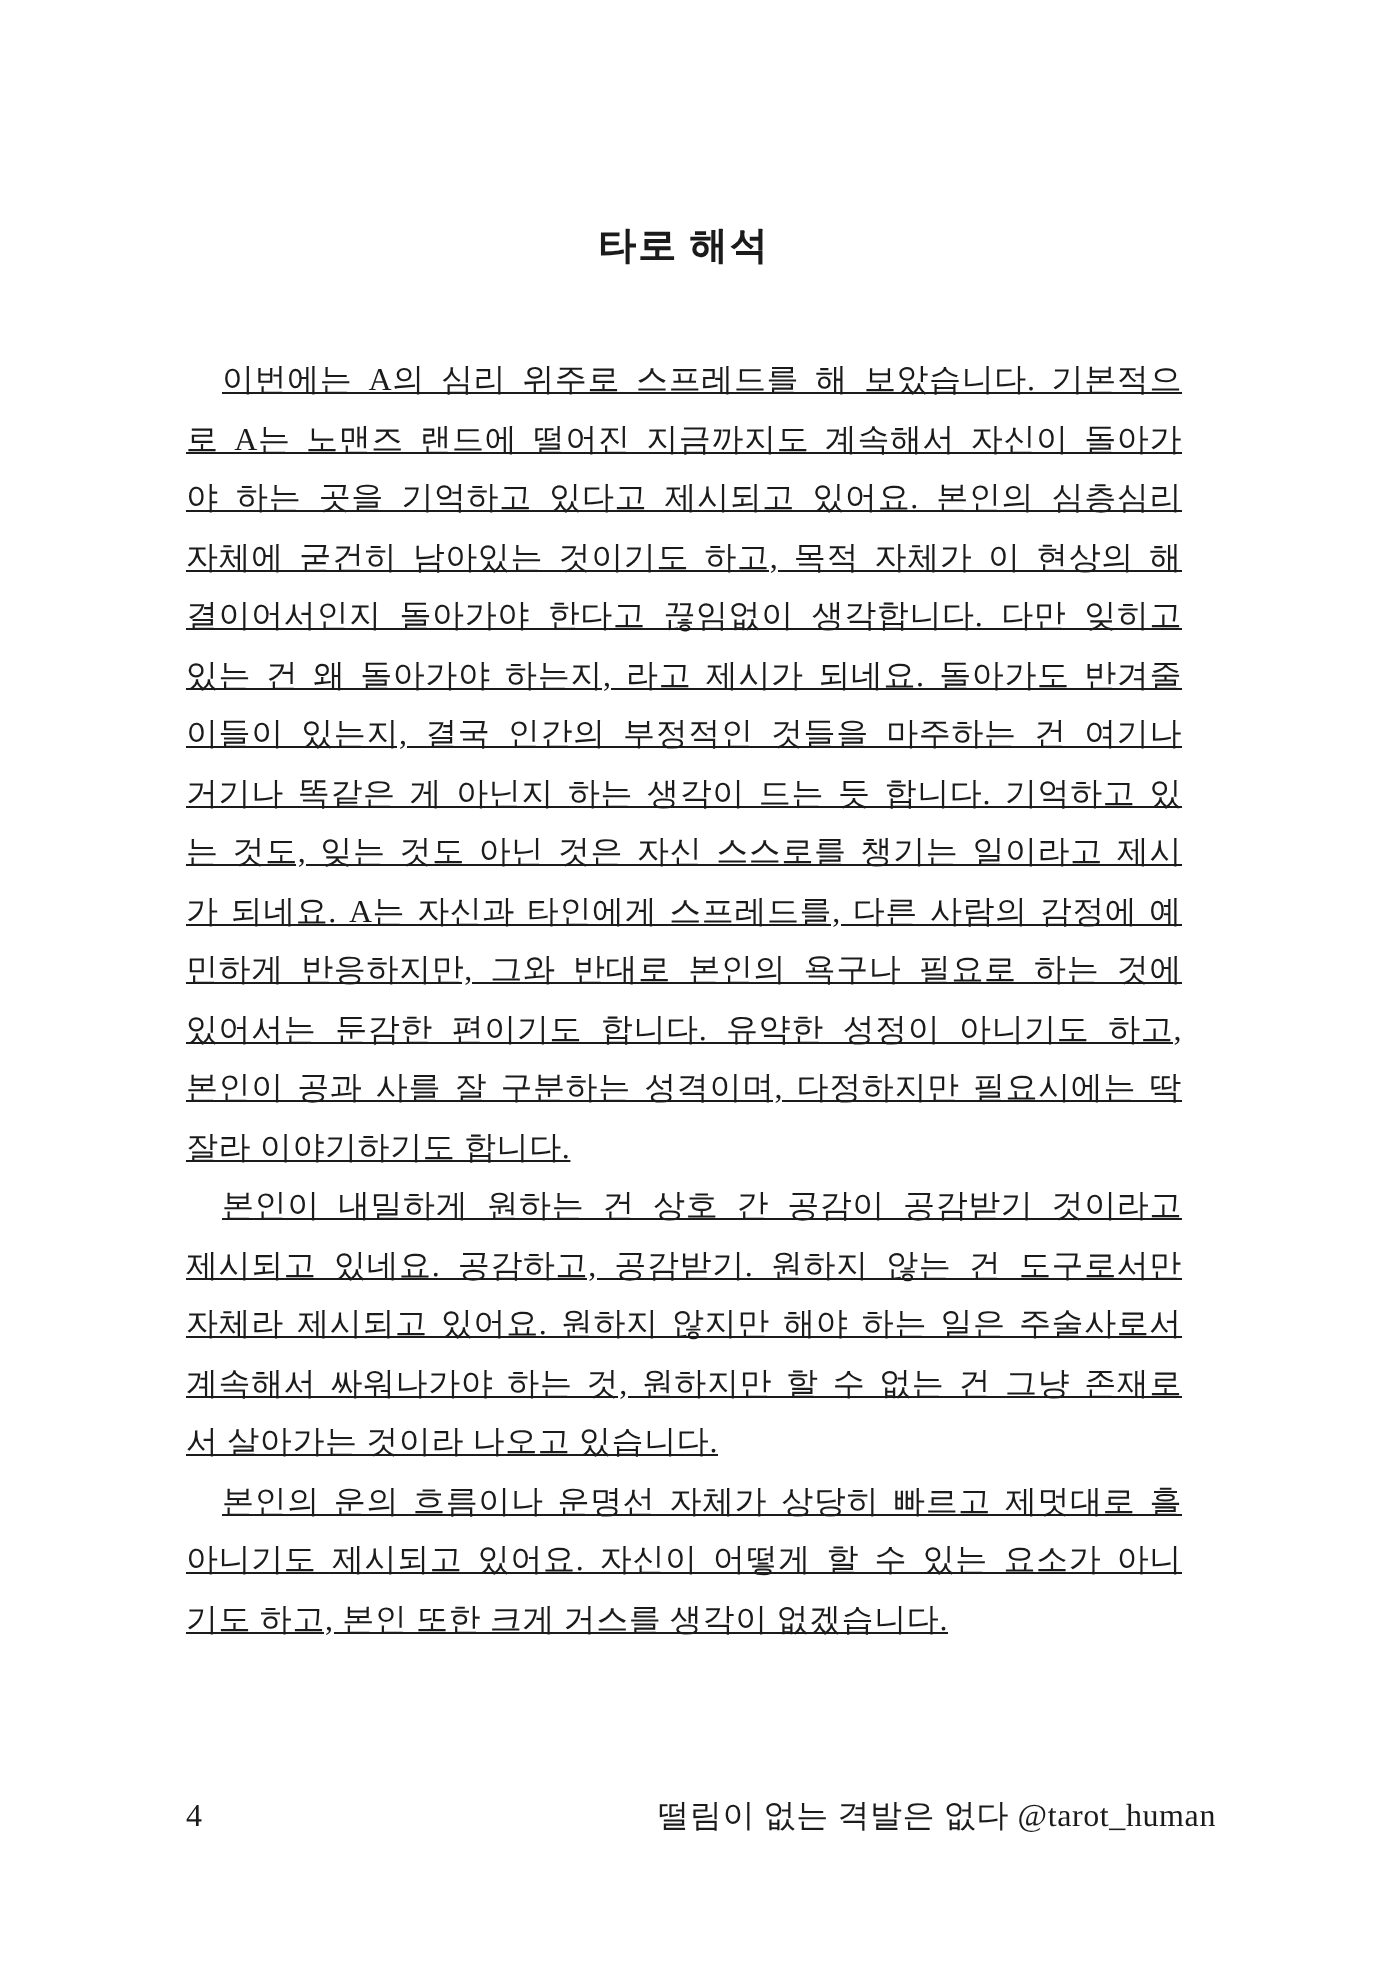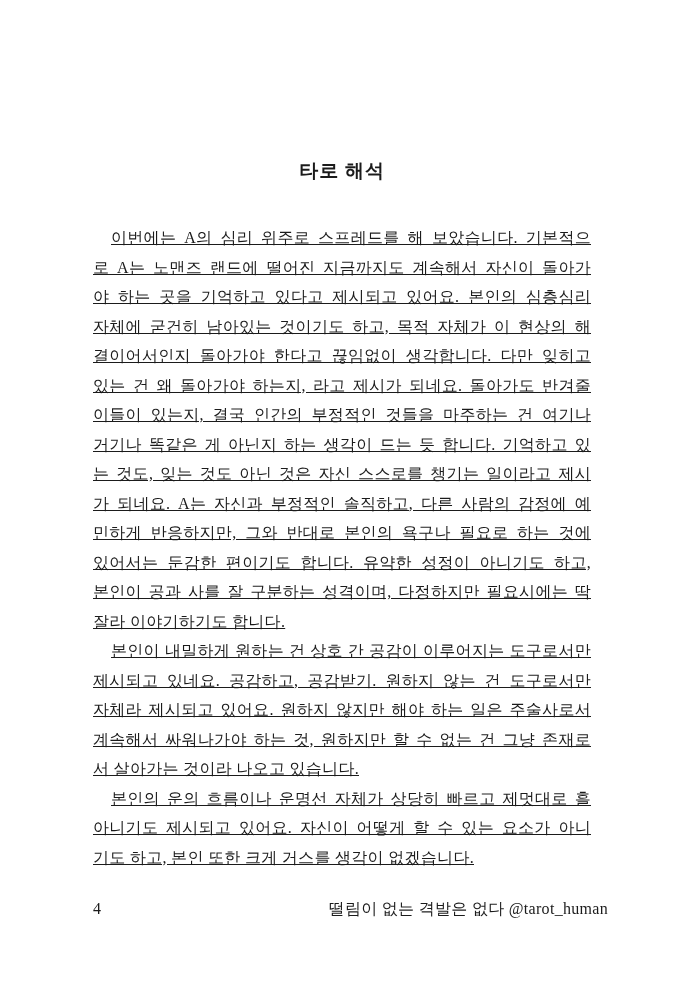--- a/index.html
+++ b/index.html
@@ -12,21 +12,20 @@
     background: #ffffff;
     color: #1b1b1b;
     font-family: "Liberation Serif", "DejaVu Serif", serif;
     overflow: hidden;
   }
   .content {
     position: absolute;
     left: 93px;
     right: 108px;
     top: 110px;
-    margin-top: 47px;
   }
   .doc-title {
     text-align: center;
     font-weight: bold;
     font-size: 19px;
     line-height: 28px;
     letter-spacing: 1px;
     margin-bottom: 38px;
   }
   .paragraph { margin: 0; }
@@ -70,28 +69,28 @@
         <div class="paragraph">
           <div class="line first">이번에는 A의 심리 위주로 스프레드를 해 보았습니다. 기본적으</div>
           <div class="line">로 A는 노맨즈 랜드에 떨어진 지금까지도 계속해서 자신이 돌아가</div>
           <div class="line">야 하는 곳을 기억하고 있다고 제시되고 있어요. 본인의 심층심리</div>
           <div class="line">자체에 굳건히 남아있는 것이기도 하고, 목적 자체가 이 현상의 해</div>
           <div class="line">결이어서인지 돌아가야 한다고 끊임없이 생각합니다. 다만 잊히고</div>
           <div class="line">있는 건 왜 돌아가야 하는지, 라고 제시가 되네요. 돌아가도 반겨줄</div>
           <div class="line">이들이 있는지, 결국 인간의 부정적인 것들을 마주하는 건 여기나</div>
           <div class="line">거기나 똑같은 게 아닌지 하는 생각이 드는 듯 합니다. 기억하고 있</div>
           <div class="line">는 것도, 잊는 것도 아닌 것은 자신 스스로를 챙기는 일이라고 제시</div>
-          <div class="line">가 되네요. A는 자신과 부정적인 솔직하고, 다른 사람의 감정에 예</div>
+          <div class="line">가 되네요. A는 자신과 타인에게 스프레드를, 다른 사람의 감정에 예</div>
           <div class="line">민하게 반응하지만, 그와 반대로 본인의 욕구나 필요로 하는 것에</div>
           <div class="line">있어서는 둔감한 편이기도 합니다. 유약한 성정이 아니기도 하고,</div>
           <div class="line">본인이 공과 사를 잘 구분하는 성격이며, 다정하지만 필요시에는 딱</div>
           <div class="line last">잘라 이야기하기도 합니다.</div>
         </div>
         <div class="paragraph">
-          <div class="line first">본인이 내밀하게 원하는 건 상호 간 공감이 이루어지는 도구로서만</div>
+          <div class="line first">본인이 내밀하게 원하는 건 상호 간 공감이 공감받기 것이라고</div>
           <div class="line">제시되고 있네요. 공감하고, 공감받기. 원하지 않는 건 도구로서만</div>
           <div class="line">자체라 제시되고 있어요. 원하지 않지만 해야 하는 일은 주술사로서</div>
           <div class="line">계속해서 싸워나가야 하는 것, 원하지만 할 수 없는 건 그냥 존재로</div>
           <div class="line last">서 살아가는 것이라 나오고 있습니다.</div>
         </div>
         <div class="paragraph">
           <div class="line first">본인의 운의 흐름이나 운명선 자체가 상당히 빠르고 제멋대로 흘</div>
           <div class="line">아니기도 제시되고 있어요. 자신이 어떻게 할 수 있는 요소가 아니</div>
           <div class="line last">기도 하고, 본인 또한 크게 거스를 생각이 없겠습니다.</div>
         </div>

